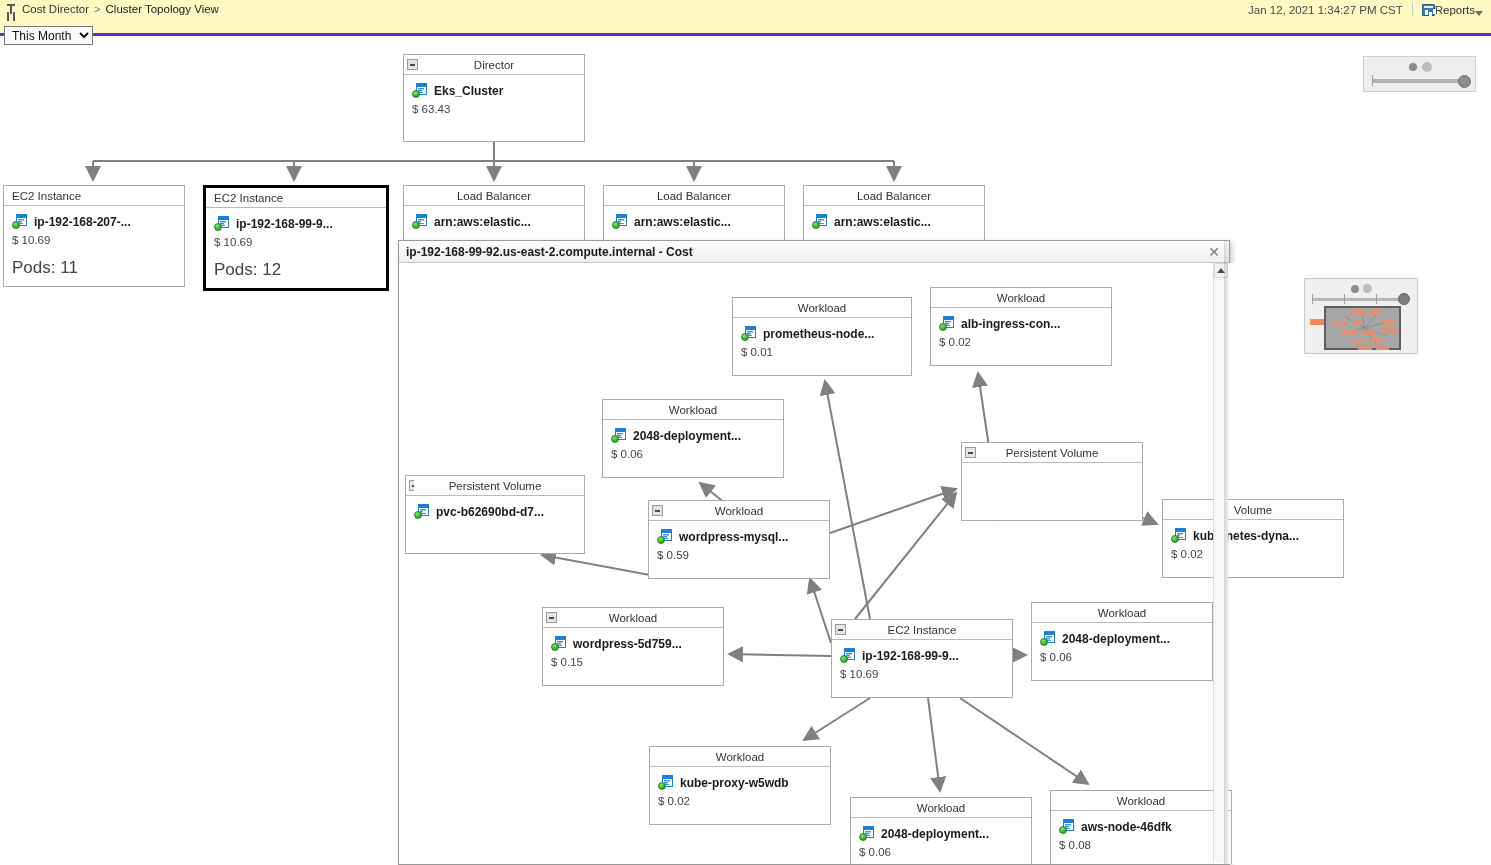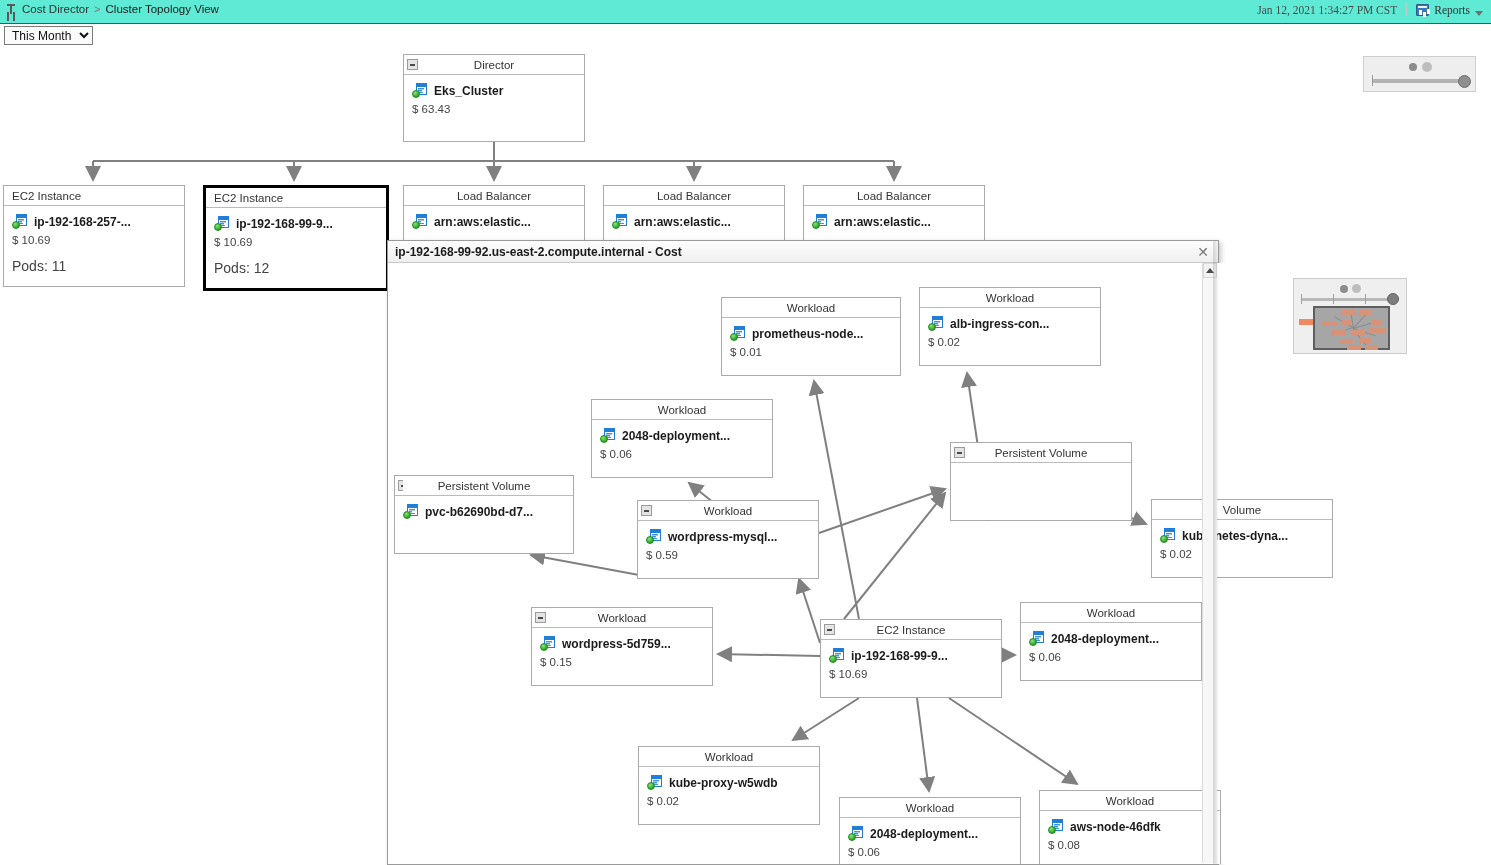--- a/index.html
+++ b/index.html
@@ -10,23 +10,23 @@
     background: #ffffff;
     font-family: "Liberation Sans", sans-serif;
     font-size: 12px;
     color: #222;
     overflow: hidden;
   }
   #app { position: relative; width: 1491px; height: 865px; }
 
   
   .topbar {
-    position: absolute; left: 0; top: 0; width: 1491px; height: 24px;
-    border-bottom: 1px solid #6d28d9;
-    background: #5eead4;
+    position: absolute; left: 0; top: 0; width: 1491px; height: 36px;
+    border-bottom: 3px solid #6d28d9;
+    background: #fef9c3;
   }
   .breadcrumb {
     position: absolute; left: 6px; top: 3px;
     display: flex; align-items: center; gap: 5px;
     font-size: 11.5px;
   }
   .bc-home-icon { display:inline-block; width:11px; height:12px; position:relative; }
   .bc-home-icon::before{
     content:""; position:absolute; left:1px; top:1px; width:8px; height:1.5px; background:#5a5a5a;
   }
@@ -34,24 +34,24 @@
     content:""; position:absolute; left:4px; top:2px; width:1.5px; height:9px; background:#5a5a5a;
     box-shadow: -3px 7px 0 0 #5a5a5a, 3px 7px 0 0 #5a5a5a;
   }
   .bc-link { color:#333; text-decoration:none; }
   .bc-sep { color:#777; font-size:11px; }
   .bc-current { font-weight: normal; color:#1a1a1a; }
 
   .topright {
     position:absolute; right:8px; top:3px;
     display:flex; align-items:center; gap:9px;
-    font-size:11.5px; color:#4a4a4a;font-family:Liberation Serif, serif;
+    font-size:11.5px; color:#4a4a4a;
   }
   .tr-divider { width:1px; height:13px; background:#c8c8c8; }
-  .reports-btn { display:flex; align-items:flex-end; gap:5px; cursor:pointer; color:#333; }
+  .reports-btn { display:flex; align-items:flex-end; cursor:pointer; color:#333; }
   .reports-icon {
     width:13px; height:12px; background:#3c78b4; border:1px solid #2d5c8a;
     position:relative; border-radius:1px;
   }
   .reports-icon::before{
     content:""; position:absolute; left:1px; top:1px; right:1px; height:2px; background:#e9f0f7;
   }
   .reports-icon::after{
     content:""; position:absolute; left:2px; top:5px; width:3px; height:5px; background:#fff;
     box-shadow: 4px 2px 0 0 #fff, 8px -1px 0 0 #fff;
@@ -103,21 +103,21 @@
     background:#e4e4e4; border:1px solid #9a9a9a;
   }
   .node-head .collapse::after{
     content:""; position:absolute; left:2px; top:4px; width:5px; height:2px; background:#4a4a4a;
   }
   .node-head .collapse.partial { width:5px; overflow:hidden; border-right:none; }
   .node-body { padding:8px 8px 8px 8px; }
   .node-row { display:flex; align-items:center; gap:6px; }
   .node-name { font-weight:bold; font-size:12px; color:#1b1b1b; white-space:nowrap; }
   .node-cost { margin-top:5px; font-size:11.5px; color:#444; }
-  .node-pods { margin-top:12px; font-size:14px; color:#444; }
+  .node-pods { margin-top:12px; font-size:17px; color:#444; }
 
   
   .nicon { position:relative; width:16px; height:15px; flex:0 0 16px; }
   .nicon .sq1 {
     position:absolute; left:4px; top:0px; width:11px; height:12px;
     border:1.5px solid #1f7fd4; background:#ffffff;
   }
   .nicon .sq1::before{
     content:""; position:absolute; left:0; top:0; right:0; height:3px; background:#1f7fd4;
   }
@@ -139,21 +139,21 @@
       linear-gradient(#3e96dd,#3e96dd) 0 0/6px 1.5px no-repeat,
       linear-gradient(#3e96dd,#3e96dd) 0 2.2px/3px 1.5px no-repeat,
       linear-gradient(#3e96dd,#3e96dd) 0 4.4px/6px 1.5px no-repeat;
   }
 
   
   .edges { position:absolute; left:0; top:0; pointer-events:none; }
 
   
   .dialog {
-    position:absolute; left:387px; top:240px; width:832px; height:625px;
+    position:absolute; left:398px; top:240px; width:832px; height:625px;
     background:#ffffff; border:1px solid #9a9a9a;
     box-shadow: 2px 2px 5px rgba(0,0,0,0.22);
   }
   .dialog-title {
     position:absolute; left:0; top:0; right:0; height:22px;
     background:linear-gradient(#fdfdfd,#efefef);
     border-bottom:1px solid #c9c9c9;
     display:flex; align-items:center;
   }
   .dialog-title .t-text {
@@ -284,21 +284,21 @@
     <div class="node-head left-title">
       <span>EC2 Instance</span>
     </div>
     <div class="node-body">
       <div class="node-row">
         <span class="nicon">
           <span class="sq1"></span>
             <span class="bars"></span>
             <span class="dot"></span>
         </span>
-        <span class="node-name">ip-192-168-257-...</span>
+        <span class="node-name">ip-192-168-207-...</span>
       </div>
       <div class="node-cost">$ 10.69</div>
       <div class="node-pods">Pods: 11</div>
     </div>
   </div>
 
   <div class="node sel" style="left:203px;top:185px;width:186px;height:106px;">
     <div class="node-head left-title">
       <span>EC2 Instance</span>
     </div>

